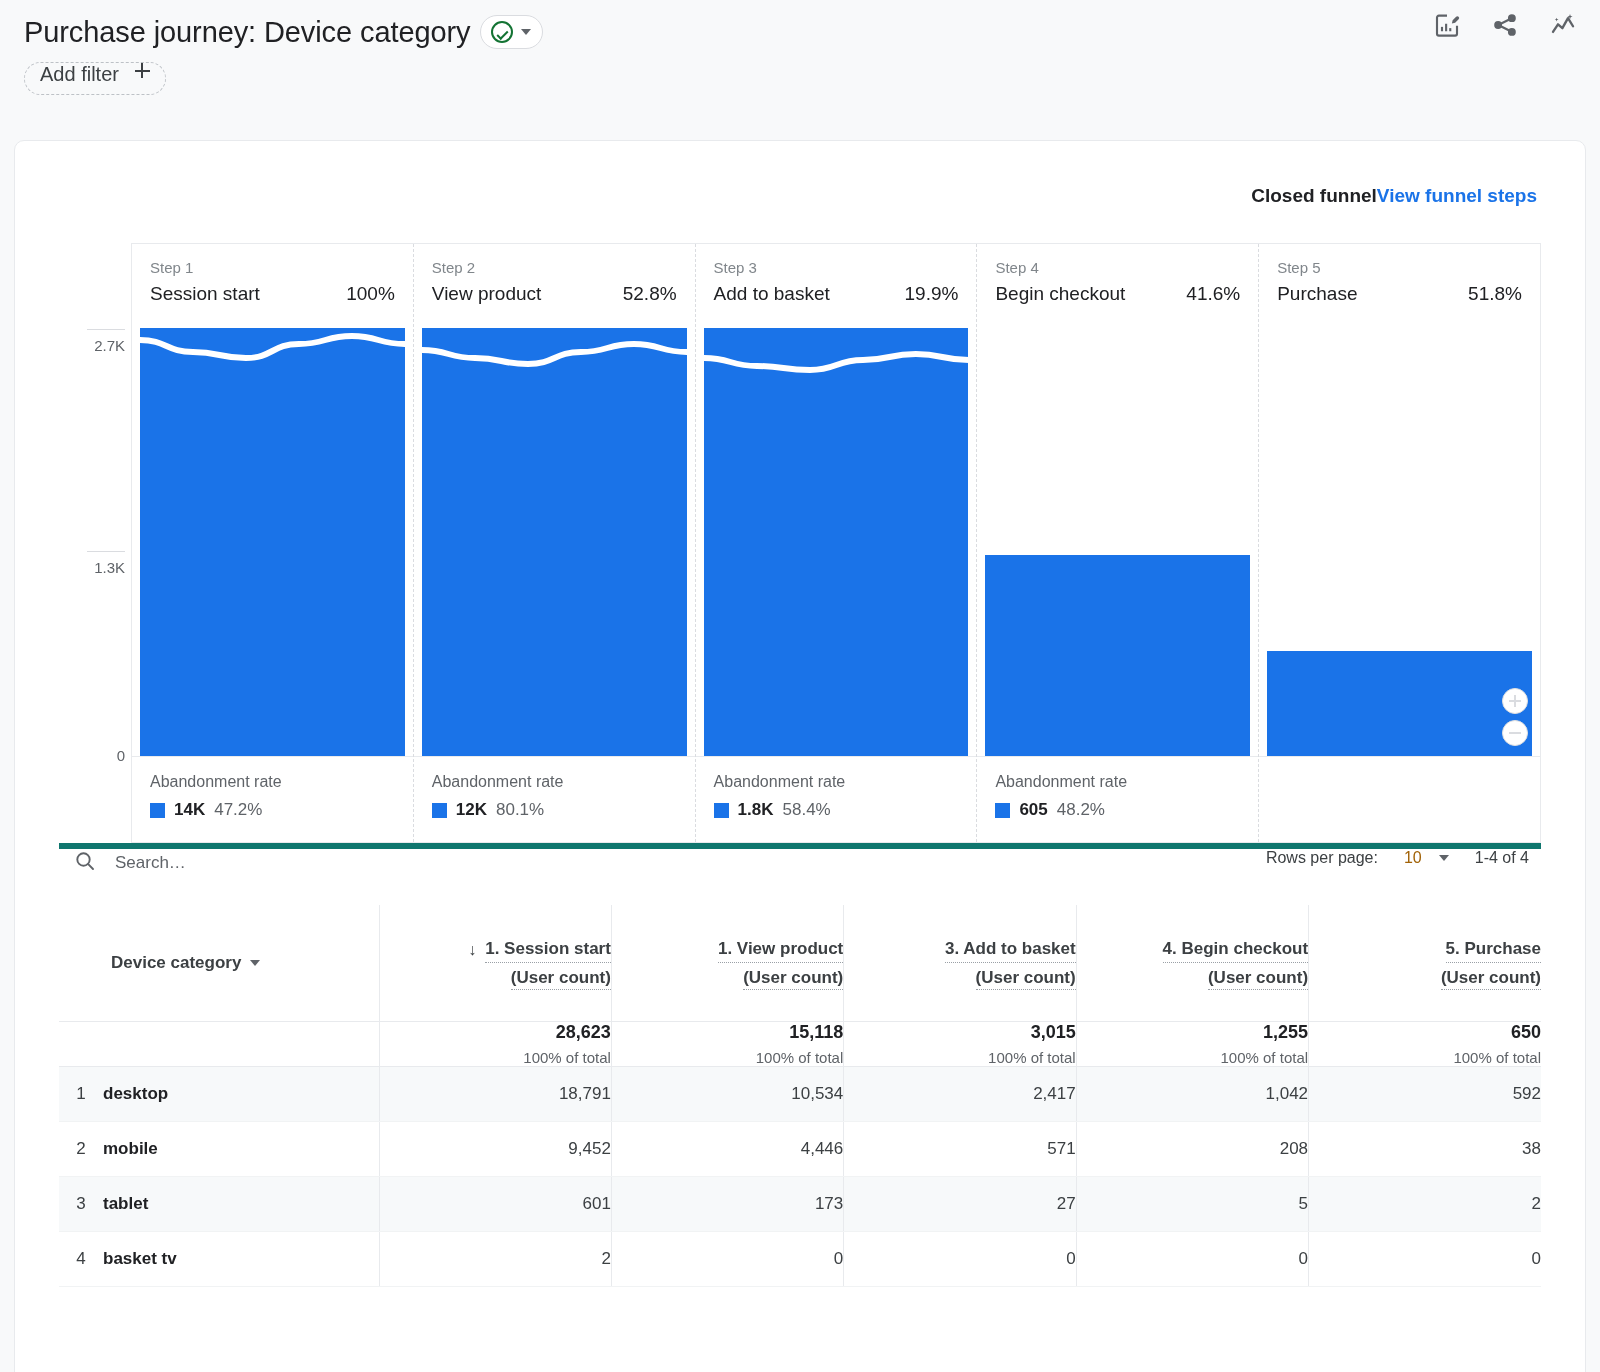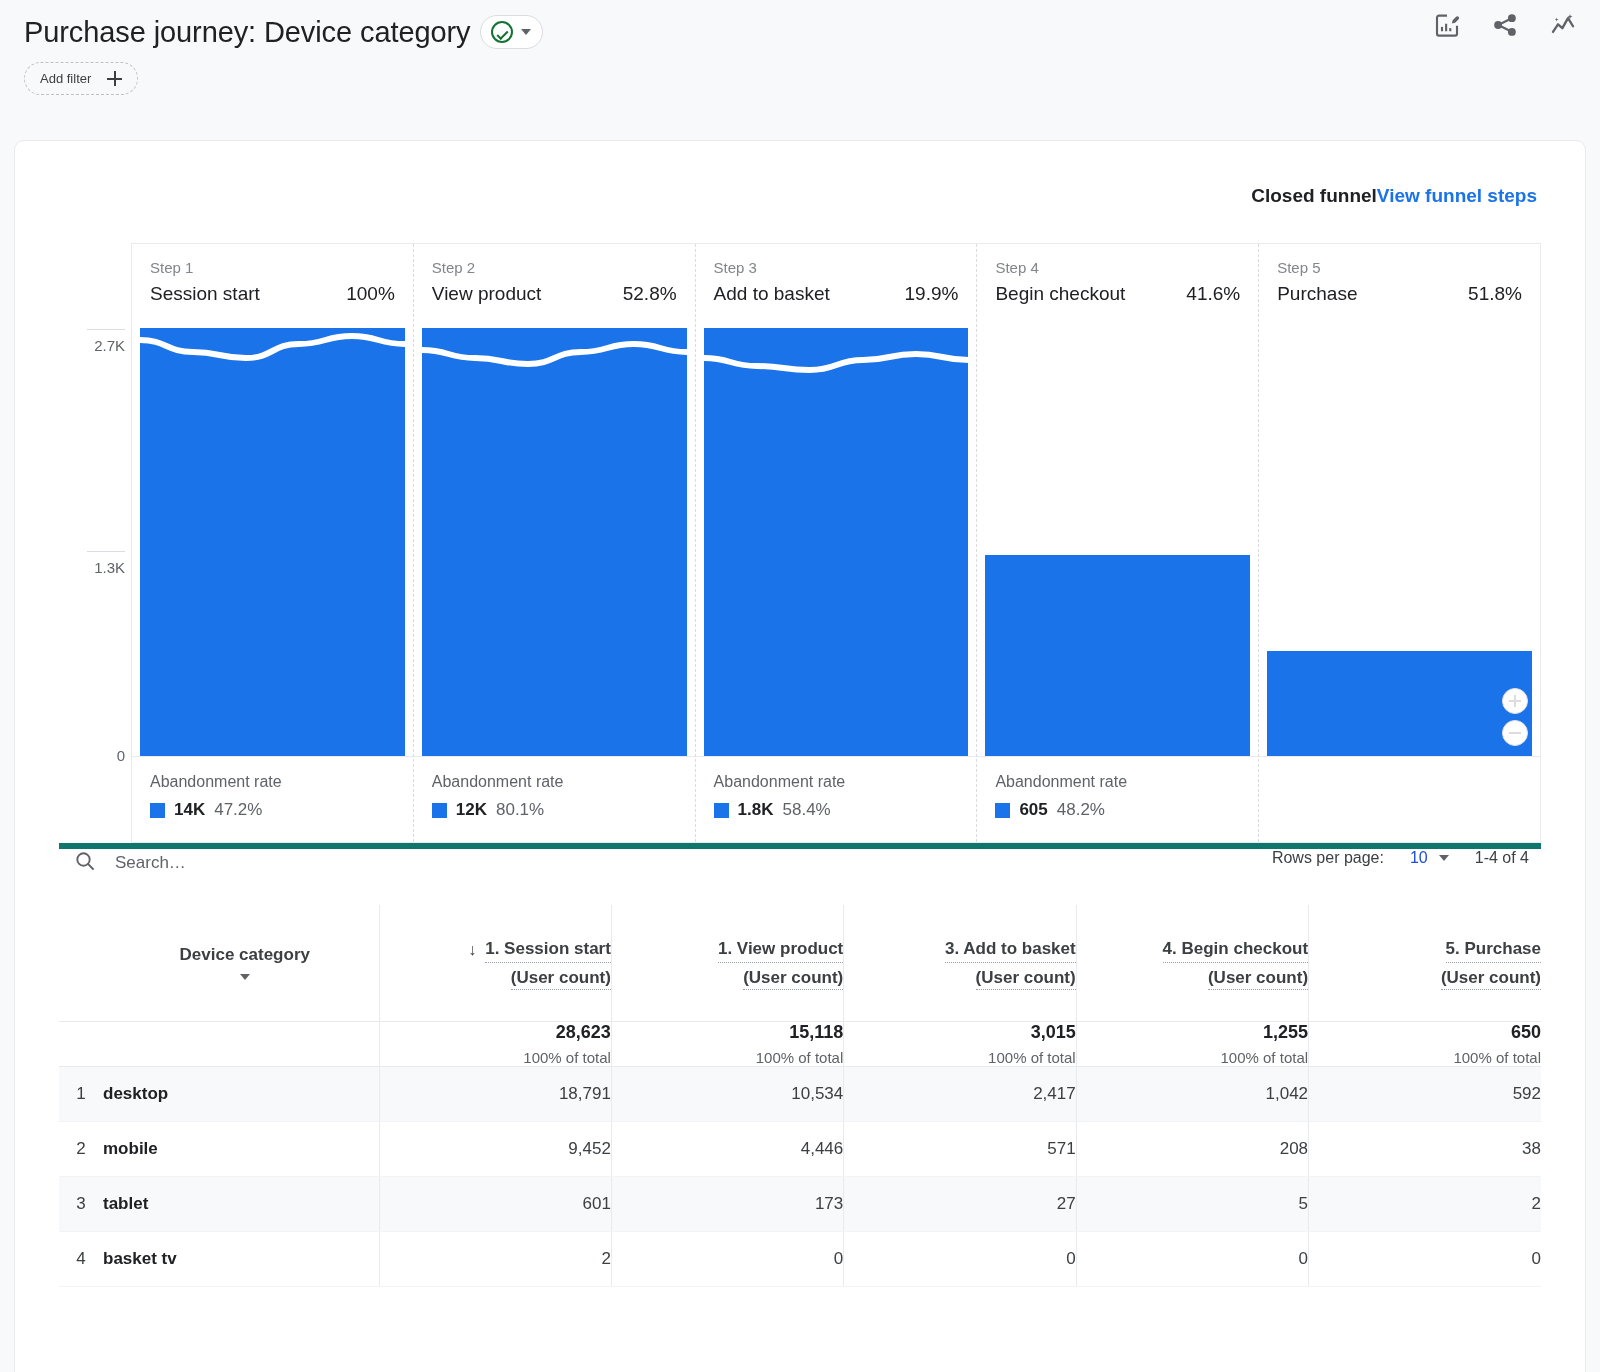--- a/index.html
+++ b/index.html
@@ -58,29 +58,28 @@
     transform: rotate(-45deg);
   }
   .caret-down {
     width: 0; height: 0;
     border-left: 5px solid transparent;
     border-right: 5px solid transparent;
     border-top: 6px solid #5f6368;
   }
   .add-filter-chip {
     display: inline-flex;
-    align-items: center;
     gap: 16px;
     height: 33px;
     padding: 0 15px;
     margin-top: 8px;
     border: 1.5px dashed #bdc1c6;
     border-radius: 17px;
     background: transparent;
-    font-size: 13px;
+    font-size: 20px;
     color: #3c4043;
     cursor: pointer;
   }
   .plus-icon {
     position: relative;
     width: 15px; height: 15px;
   }
   .plus-icon::before, .plus-icon::after {
     content: "";
     position: absolute;
@@ -301,24 +300,24 @@
     display: flex;
     align-items: center;
     gap: 26px;
     padding-right: 12px;
     white-space: nowrap;
   }
   .pager-label { font-size: 16px; color: #3c4043; }
   .rows-select {
     display: inline-flex;
     align-items: center;
-    gap: 11px;
+    gap: 17px;
     cursor: pointer;
     font-size: 16px;
-    color: #1d4ed8;
+    color: #a16207;
   }
   .pager-range { font-size: 16px; color: #3c4043; }
 
   
   .data-table {
     width: calc(100% - 88px);
     margin: 0 44px;
     border-collapse: collapse;
     table-layout: fixed;
   }
@@ -337,21 +336,20 @@
     border-bottom: 1px solid #e8eaed;
   }
   .head-dim {
     display: flex;
     align-items: center;
     gap: 9px;
     padding-left: 8px;
     font-size: 17px;
     color: #3c4043;
     cursor: pointer;
-    flex-direction: column;
   }
   .head-met {
     border-left: 1px solid #e8eaed;
     text-align: right;
     padding-right: 22px;
   }
   .metric-head-line1 {
     display: flex;
     align-items: center;
     justify-content: flex-end;

